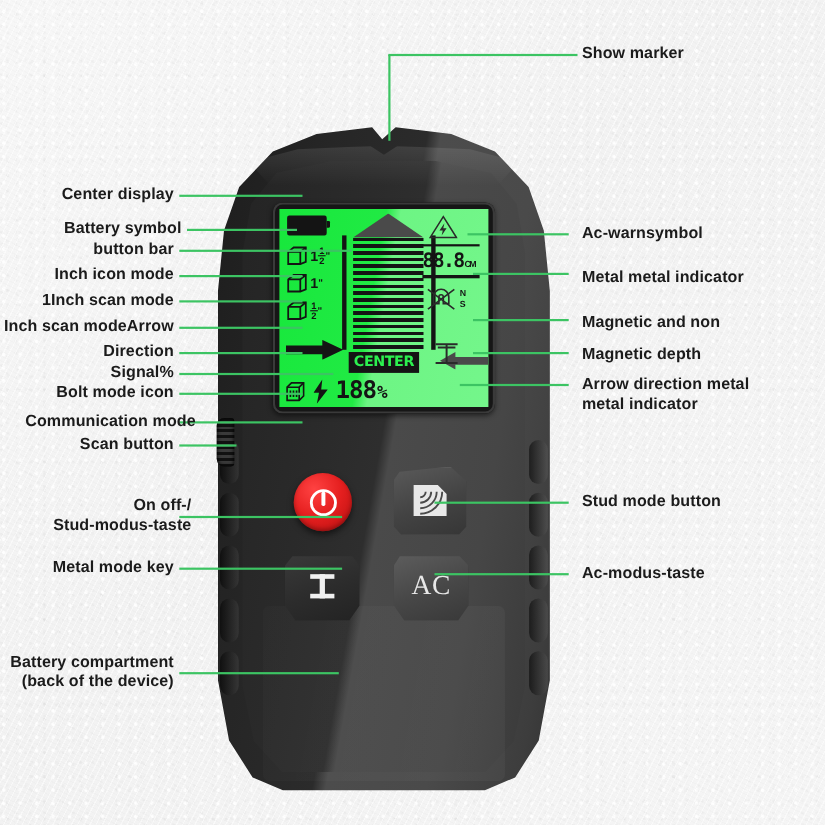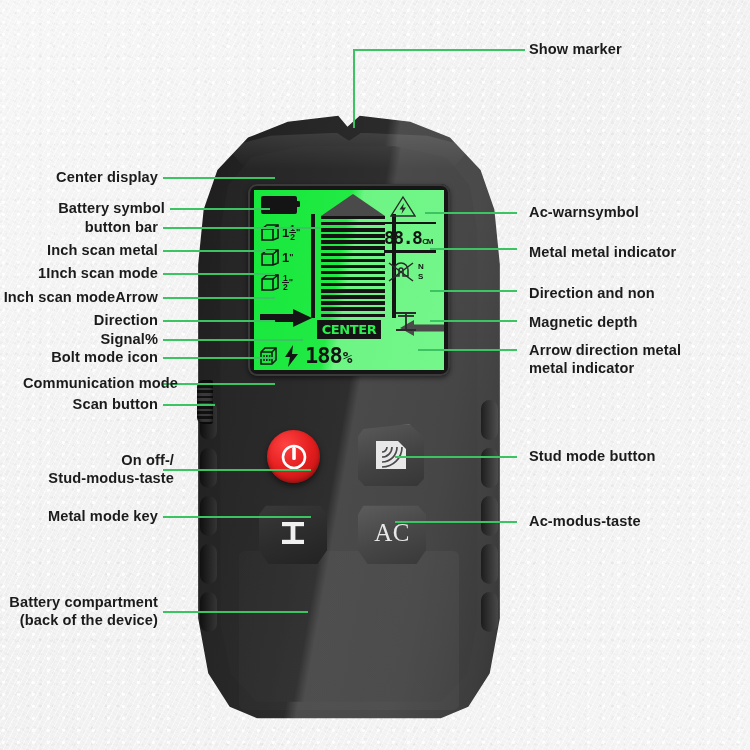--- a/index.html
+++ b/index.html
@@ -434,34 +434,34 @@
 <div class="ld" style="left:430px;top:320px;width:87px;"></div>
 <div class="ld" style="left:418px;top:349px;width:99px;"></div>
 <div class="ld" style="left:395px;top:456px;width:122px;"></div>
 <div class="ld" style="left:395px;top:521px;width:122px;"></div>
 
 <div class="lbl l" style="left:529px;top:40px;">Show marker</div>
 
 <div class="lbl r" style="left:0;top:168px;width:158px;">Center display</div>
 <div class="lbl r" style="left:0;top:199px;width:165px;">Battery symbol</div>
 <div class="lbl r" style="left:0;top:218px;width:158px;">button bar</div>
-<div class="lbl r" style="left:0;top:241px;width:158px;">Inch scan metal</div>
+<div class="lbl r" style="left:0;top:241px;width:158px;">Inch icon mode</div>
 <div class="lbl r" style="left:0;top:264px;width:158px;">1Inch scan mode</div>
 <div class="lbl r" style="left:0;top:288px;width:158px;">Inch scan modeArrow</div>
 <div class="lbl r" style="left:0;top:311px;width:158px;">Direction</div>
 <div class="lbl r" style="left:0;top:330px;width:158px;">Signal%</div>
 <div class="lbl r" style="left:0;top:348px;width:158px;">Bolt mode icon</div>
 <div class="lbl r" style="left:0;top:374px;width:158px;margin-left:20px;">Communication mode</div>
 <div class="lbl r" style="left:0;top:395px;width:158px;">Scan button</div>
 <div class="lbl r" style="left:16px;top:451px;width:158px;">On off-/
 Stud-modus-taste</div>
 <div class="lbl r" style="left:0;top:507px;width:158px;">Metal mode key</div>
 <div class="lbl r" style="left:0;top:593px;width:158px;">Battery compartment
 (back of the device)</div>
 
 <div class="lbl l" style="left:529px;top:203px;">Ac-warnsymbol</div>
 <div class="lbl l" style="left:529px;top:243px;">Metal metal indicator</div>
-<div class="lbl l" style="left:529px;top:284px;">Direction and non</div>
+<div class="lbl l" style="left:529px;top:284px;">Magnetic and non</div>
 <div class="lbl l" style="left:529px;top:313px;">Magnetic depth</div>
 <div class="lbl l" style="left:529px;top:341px;">Arrow direction metal
 metal indicator</div>
 <div class="lbl l" style="left:529px;top:447px;">Stud mode button</div>
 <div class="lbl l" style="left:529px;top:512px;">Ac-modus-taste</div>
 
 </body></html>

